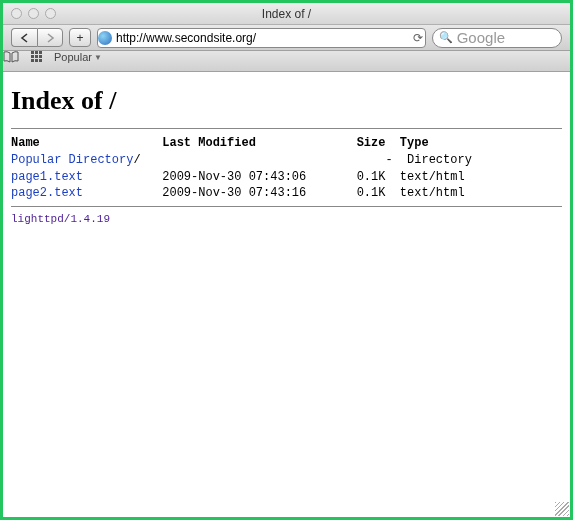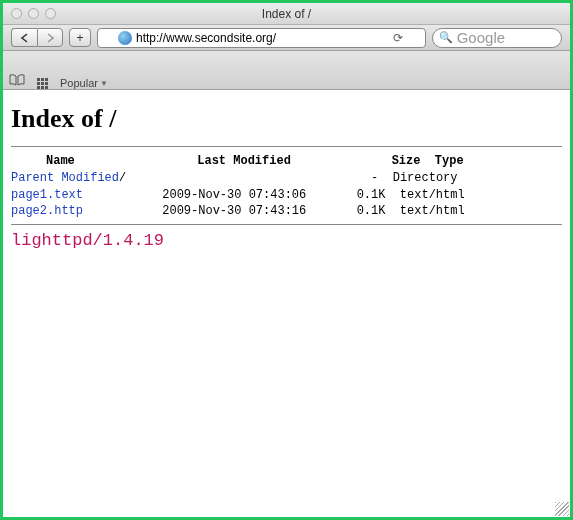--- a/index.html
+++ b/index.html
@@ -46,55 +46,55 @@
     .btn-right { width: 26px; border-radius: 0 4px 4px 0; }
     .btn-add { width: 22px; border-radius: 4px; }
     .addr-bar {
       flex: 1;
       height: 20px;
       background: #fff;
       border: 1px solid #888;
       border-radius: 4px;
       display: flex;
       align-items: center;
-      padding: 0 20px;
+      padding: 0 0;
       gap: 4px;
     }
     .globe { width: 14px; height: 14px; border-radius: 50%; background: radial-gradient(circle at 5px 5px, #8fd4f4, #2a6fbf); flex-shrink: 0; }
     .addr-text { font-size: 12px; color: #000; flex: 1; }
     .reload { color: #666; font-size: 12px; padding: 0 2px; }
     .search-box {
       width: 130px; height: 20px;
       border: 1px solid #888;
       border-radius: 10px;
       background: #fff;
       display: flex; align-items: center; padding: 0 6px; gap: 4px;
     }
     .search-icon { color: #888; font-size: 11px; }
     .search-ph { color: #999; font-size: 15px; }
     .bookbar {
-      height: 39px;
+      height: 21px;
       background: linear-gradient(#e5e5e5, #d0d0d0);
       border-bottom: 1px solid #a0a0a0;
       display: flex;
-      align-items: flex-end;
-      padding: 0 6px;
+      align-items: flex-start;
+      padding: 0 0;
       gap: 12px;
     }
     .book-icon { color: #555; font-size: 13px; }
     .grid-icon { display: inline-grid; grid-template-columns: repeat(3,3px); gap:1px; }
     .grid-icon span { width:3px; height:3px; background:#555; }
     .popular { font-size: 11px; color: #444; display: flex; align-items: center; gap: 2px; }
     .content { padding: 14px 8px; font-family: Georgia, "Times New Roman", serif; }
     h1 { font-family: Georgia, "Times New Roman", serif; font-size: 26px; font-weight: bold; margin-bottom: 12px; }
     hr { border: none; border-top: 1px solid #888; margin: 4px 0 6px; }
     .listing { font-family: "Courier New", monospace; font-size: 12px; white-space: pre; line-height: 1.4; }
-    .listing b { font-weight: bold; margin-left: 35px; }
+    .listing b { font-weight: bold; }
     .listing a { color: #1b3fbf; text-decoration: none; }
-    .server { font-family: "Courier New", monospace; font-size: 17px; color: #be185d; margin-top: 6px; }
+    .server { font-family: "Courier New", monospace; font-size: 11px; color: #4c1d95; margin-top: 6px; }
     .resize {
       position: absolute; right: 1px; bottom: 1px; width: 14px; height: 14px;
       background: repeating-linear-gradient(135deg, #aaa 0 1px, transparent 1px 3px);
     }
     .tri { font-size: 8px; color: #666; }
   </style>
 </head>
 <body>
 
 <div class="window">
@@ -157,22 +157,22 @@
     <span class="popular">
       <span>Popular</span>
       <span class="tri">▼</span>
     </span>
   </div>
 
   <div class="content">
     <h1>Index of /</h1>
     <hr>
     <div class="listing" id="listing"><b>Name                 Last Modified              Size  Type</b>
-<a href="#">Parent Modified</a>/                                  -  Directory
+<a href="#">Popular Directory</a>/                                  -  Directory
 <a href="#">page1.text</a>           2009-Nov-30 07:43:06       0.1K  text/html
-<a href="#">page2.http</a>           2009-Nov-30 07:43:16       0.1K  text/html
+<a href="#">page2.text</a>           2009-Nov-30 07:43:16       0.1K  text/html
 </div>
     <hr>
     <div class="server">lighttpd/1.4.19</div>
   </div>
 
   <div class="resize"></div>
 </div>
 
 </body></html>

